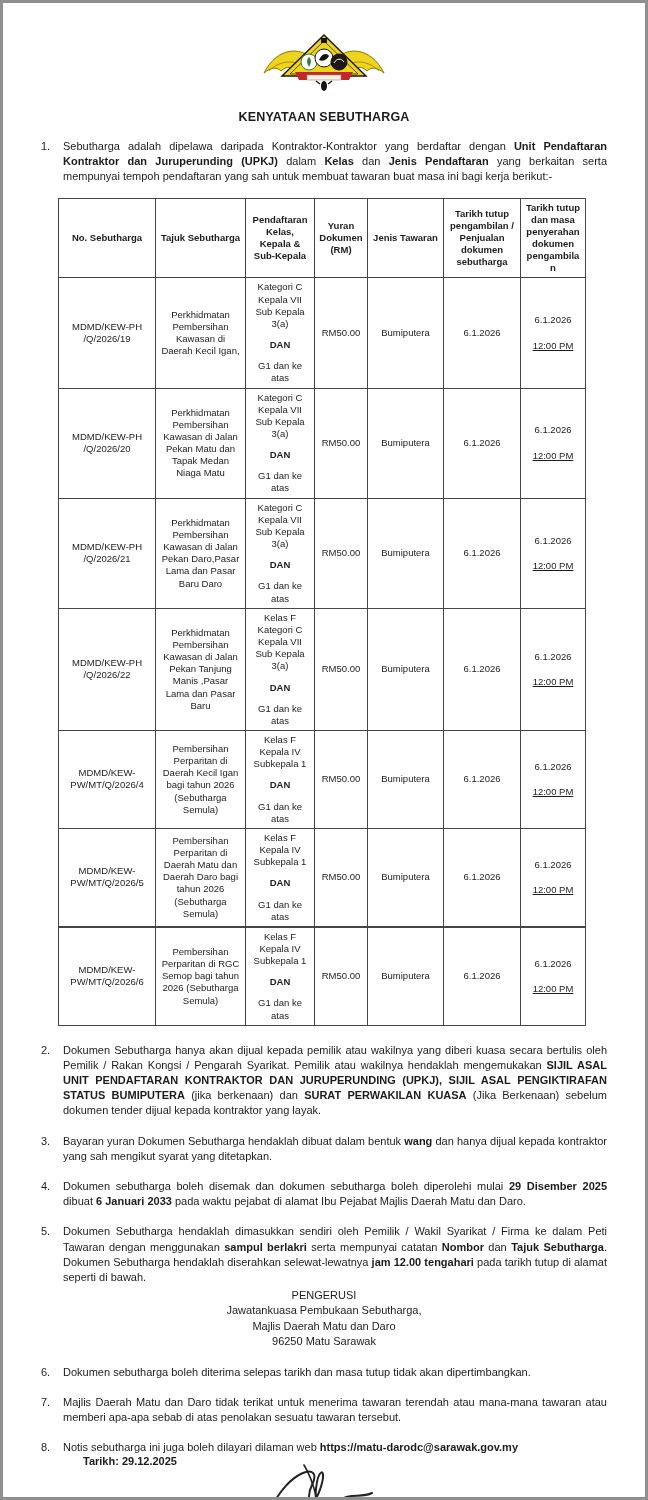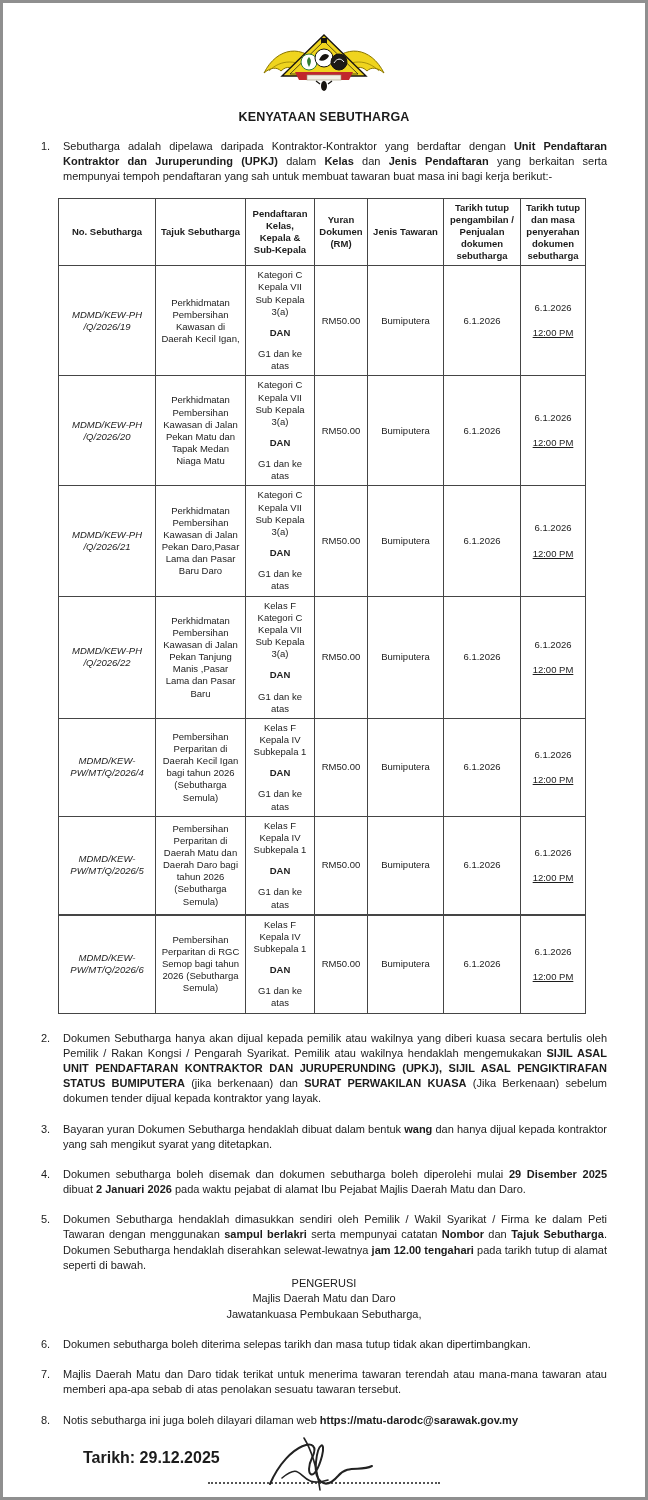--- a/index.html
+++ b/index.html
@@ -31,36 +31,36 @@
   }
   table.tender th, table.tender td {
     border:1px solid #454545;
     padding:3px 4px;
     vertical-align:middle;
     text-align:center;
     word-wrap:break-word;
   }
   table.tender th { font-weight:bold; }
   table.tender tr:last-child td { border-top-width:2.5px; }
-  td.c-no { white-space:pre-line;font-style:italic; }
+  td.c-no { white-space:pre-line; }
   td.c-tajuk { text-align:justify; padding:4px 6px; }
   .k-top { white-space:pre-line; }
   .k-mid { font-weight:bold; margin:9px 0; }
   .pm { margin-top:13px;text-decoration:underline; }
 
   .address {
     text-align:center; font-weight:normal;
     font-size:11px; line-height:1.4; margin-top:3px;
   }
   .sig-block { text-align:center; margin-top:4px; }
   .sig-svg { display:block; margin:0 auto -16px auto; }
   .dotted { width:232px; margin:0 auto 2px auto; border-bottom:2px dotted #555; height:0; }
   .doc-date {
     position:absolute; left:80px; bottom:30px;
-    font-size:16px; font-weight:bold;
+    font-size:11px; font-weight:bold;
   }
 </style>
 </head>
 <body>
 
 <div class="content">
 
   <div class="logo-wrap">
     <svg width="126" height="62" viewBox="0 0 126 62">
 
@@ -108,21 +108,21 @@
         <col style="width:65px">
     </colgroup>
     <thead>
       <tr>
           <th>No. Sebutharga</th>
           <th>Tajuk Sebutharga</th>
           <th>Pendaftaran Kelas, Kepala &amp; Sub-Kepala</th>
           <th>Yuran Dokumen (RM)</th>
           <th>Jenis Tawaran</th>
           <th>Tarikh tutup pengambilan / Penjualan dokumen sebutharga</th>
-          <th>Tarikh tutup dan masa penyerahan dokumen sebutharga</th>
+          <th>Tarikh tutup dan masa penyerahan dokumen pengambilan</th>
         </tr>
     </thead>
     <tbody>
         <tr>
           <td class="c-no">MDMD/KEW-PH
 /Q/2026/19</td>
           <td class="c-tajuk">Perkhidmatan Pembersihan Kawasan di Daerah Kecil Igan,</td>
           <td class="c-kelas">
             <div class="k-top">Kategori C
 Kepala VII
@@ -263,31 +263,32 @@
   <div class="note" style="margin-top:17px">
     <span class="num">2.</span>
     <span class="body"><span>Dokumen Sebutharga hanya akan dijual kepada pemilik atau wakilnya yang diberi kuasa secara  bertulis oleh Pemilik / Rakan Kongsi / Pengarah Syarikat. Pemilik atau wakilnya hendaklah mengemukakan </span><b>SIJIL ASAL UNIT PENDAFTARAN KONTRAKTOR DAN JURUPERUNDING (UPKJ), SIJIL ASAL PENGIKTIRAFAN STATUS BUMIPUTERA</b><span> (jika berkenaan) dan </span><b>SURAT PERWAKILAN KUASA</b><span> (Jika Berkenaan) sebelum dokumen tender dijual kepada kontraktor yang layak.</span></span>
   </div>
   <div class="note">
     <span class="num">3.</span>
     <span class="body"><span>Bayaran yuran Dokumen Sebutharga hendaklah dibuat dalam bentuk </span><b>wang</b><span> dan hanya dijual kepada kontraktor yang sah mengikut syarat yang ditetapkan.</span></span>
   </div>
   <div class="note">
     <span class="num">4.</span>
-    <span class="body"><span>Dokumen sebutharga boleh disemak dan dokumen sebutharga boleh diperolehi mulai </span><b>29 Disember 2025</b><span> dibuat </span><b>2 Januari 2026</b><span> pada waktu pejabat di alamat Ibu Pejabat Majlis Daerah Matu dan Daro.</span></span>
+    <span class="body"><span>Dokumen sebutharga boleh disemak dan dokumen sebutharga boleh diperolehi mulai </span><b>29 Disember 2025</b><span> dibuat </span><b>6 Januari 2033</b><span> pada waktu pejabat di alamat Ibu Pejabat Majlis Daerah Matu dan Daro.</span></span>
   </div>
   <div class="note">
     <span class="num">5.</span>
     <span class="body"><span>Dokumen Sebutharga hendaklah dimasukkan sendiri oleh Pemilik / Wakil Syarikat / Firma ke dalam  Peti Tawaran dengan menggunakan </span><b>sampul berlakri</b><span> serta mempunyai catatan </span><b>Nombor</b><span> dan </span><b>Tajuk Sebutharga</b><span>. Dokumen Sebutharga hendaklah diserahkan selewat-lewatnya </span><b>jam 12.00 tengahari</b><span> pada tarikh tutup di alamat seperti di bawah.</span></span>
   </div>
 
   <div class="address">
     <div>PENGERUSI</div>
+    <div>Jawatankuasa Pembukaan Sebutharga,</div>
     <div>Majlis Daerah Matu dan Daro</div>
-    <div>Jawatankuasa Pembukaan Sebutharga,</div>
+    <div>96250 Matu Sarawak</div>
   </div>
 
   <div class="note">
     <span class="num">6.</span>
     <span class="body"><span>Dokumen sebutharga boleh diterima selepas tarikh dan masa tutup tidak akan dipertimbangkan.</span></span>
   </div>
   <div class="note">
     <span class="num">7.</span>
     <span class="body"><span>Majlis Daerah Matu dan Daro tidak terikat untuk menerima tawaran terendah atau mana-mana tawaran atau memberi apa-apa sebab di atas penolakan sesuatu tawaran tersebut.</span></span>
   </div>

